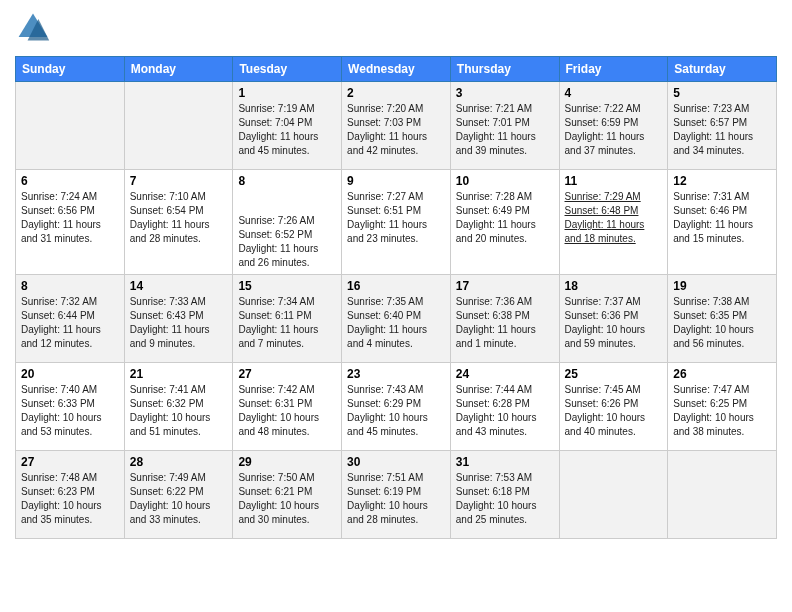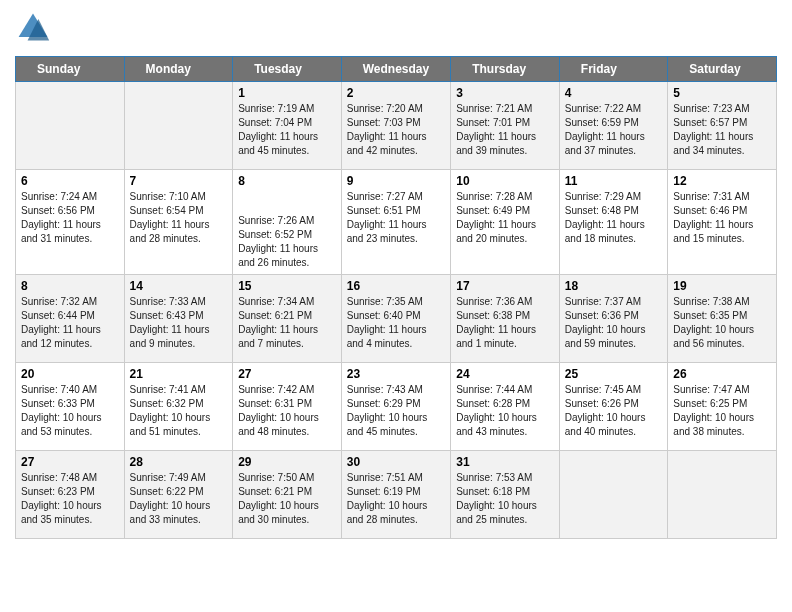--- a/index.html
+++ b/index.html
@@ -7,21 +7,21 @@
     .container { padding: 10px 15px; }
     .header { display: flex; justify-content: space-between; align-items: flex-start; margin-bottom: 10px; }
     .logo { display: flex; align-items: center; }
     .logo-text { font-size: 18px; font-weight: bold; color: #1a1a1a; line-height: 1.1; }
     .logo-text span { color: #2e7ab6; }
     .logo-icon { width: 36px; height: 36px; margin-right: 4px; position: relative; }
     .title-block { text-align: right; }
     .month-title { font-size: 36px; color: #1a1a1a; font-weight: normal; }
     .location { font-size: 14px; color: #444; }
     table { width: 100%; border-collapse: collapse; font-size: 10.5px; }
-    thead tr th { background-color: #737373; color: #fff; padding: 5px 21px; text-align: left; font-size: 12px; font-weight: bold; border: 1px solid #2e7ab6; }
+    thead tr th { background-color: #3b82f6; color: #fff; padding: 5px 6px; text-align: left; font-size: 12px; font-weight: bold; border: 1px solid #2e7ab6; }
     tbody tr td { border: 1px solid #ccc; padding: 4px 5px; vertical-align: top; width: 14.28%; min-height: 70px; height: 88px; }
     tbody tr:nth-child(odd) td { background-color: #f2f2f2; }
     tbody tr:nth-child(even) td { background-color: #ffffff; }
     .day-num { font-weight: bold; font-size: 12px; display: block; margin-bottom: 2px; }
     .day-info { font-size: 10px; color: #222; line-height: 1.4; }
   </style>
 </head>
 <body>
 
 <div class="container">
@@ -125,21 +125,21 @@
           </td>
           <td>
             <span class="day-num">10</span>
             <div class="day-info" style="white-space: pre-line;">Sunrise: 7:28 AM
 Sunset: 6:49 PM
 Daylight: 11 hours
 and 20 minutes.</div>
           </td>
           <td>
             <span class="day-num">11</span>
-            <div class="day-info" style="white-space: pre-line;">Sunrise: 7:29 AM
+            <div class="day-info" style="white-space: pre-line; text-decoration: underline;">Sunrise: 7:29 AM
 Sunset: 6:48 PM
 Daylight: 11 hours
 and 18 minutes.</div>
           </td>
           <td>
             <span class="day-num">12</span>
             <div class="day-info" style="white-space: pre-line;">Sunrise: 7:31 AM
 Sunset: 6:46 PM
 Daylight: 11 hours
 and 15 minutes.</div>
@@ -156,21 +156,21 @@
           <td>
             <span class="day-num">14</span>
             <div class="day-info" style="white-space: pre-line;">Sunrise: 7:33 AM
 Sunset: 6:43 PM
 Daylight: 11 hours
 and 9 minutes.</div>
           </td>
           <td>
             <span class="day-num">15</span>
             <div class="day-info" style="white-space: pre-line;">Sunrise: 7:34 AM
-Sunset: 6:21 PM
+Sunset: 6:11 PM
 Daylight: 11 hours
 and 7 minutes.</div>
           </td>
           <td>
             <span class="day-num">16</span>
             <div class="day-info" style="white-space: pre-line;">Sunrise: 7:35 AM
 Sunset: 6:40 PM
 Daylight: 11 hours
 and 4 minutes.</div>
           </td>

